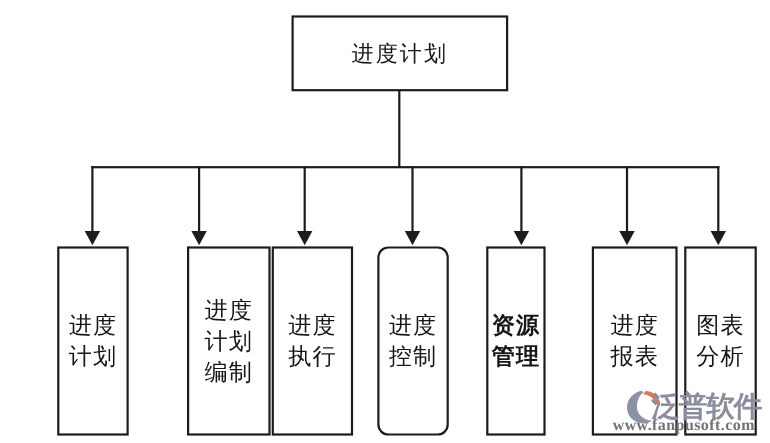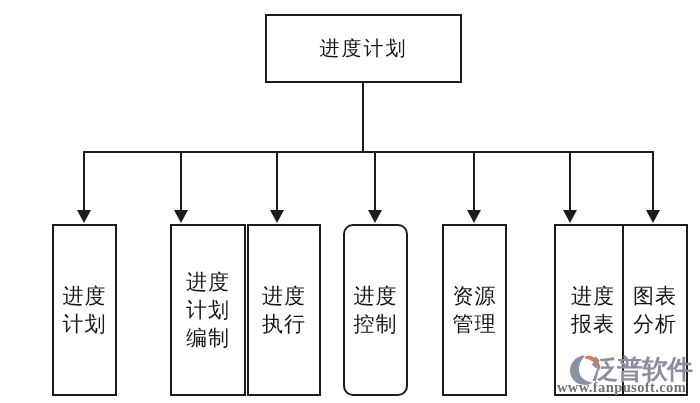--- a/index.html
+++ b/index.html
@@ -60,22 +60,22 @@
   }
   .node .lbl {
     display: block;
     width: 48px;
     word-break: break-all;
   }
   .n1 { left: 52px;  width: 65px; } .n1 .lbl { width: 46px; }
   .n2 { left: 149px; width: 76px; margin-left: 21px; } .n2 .lbl { width: 46px; }
   .n3 { left: 247px; width: 74px; } .n3 .lbl { width: 45px; }
   .n4 { left: 343px; width: 65px; border-radius: 10px; } .n4 .lbl { width: 46px; }
-  .n5 { left: 442px; width: 65px; } .n5 .lbl { width: 46px; }
-  .n6 { left: 538px; width: 78px; margin-left: 16px; } .n6 .lbl { width: 46px; }
+  .n5 { left: 442px; width: 54px; font-weight: bold; } .n5 .lbl { width: 46px; }
+  .n6 { left: 538px; width: 78px; } .n6 .lbl { width: 46px; }
   .n7 { left: 622px; width: 66px; } .n7 .lbl { width: 46px; }
 
   
   .wm { position: absolute; left: 0; top: 0; width: 700px; height: 354px; pointer-events: none; }
   .wm-logo { position: absolute; left: 569px; top: 353px; }
   .wm-brand {
     position: absolute; left: 592px; top: 352px;
     font-family: "Liberation Sans", "DejaVu Sans", sans-serif;
     font-size: 26px; font-weight: 600;
     letter-spacing: -1px;

